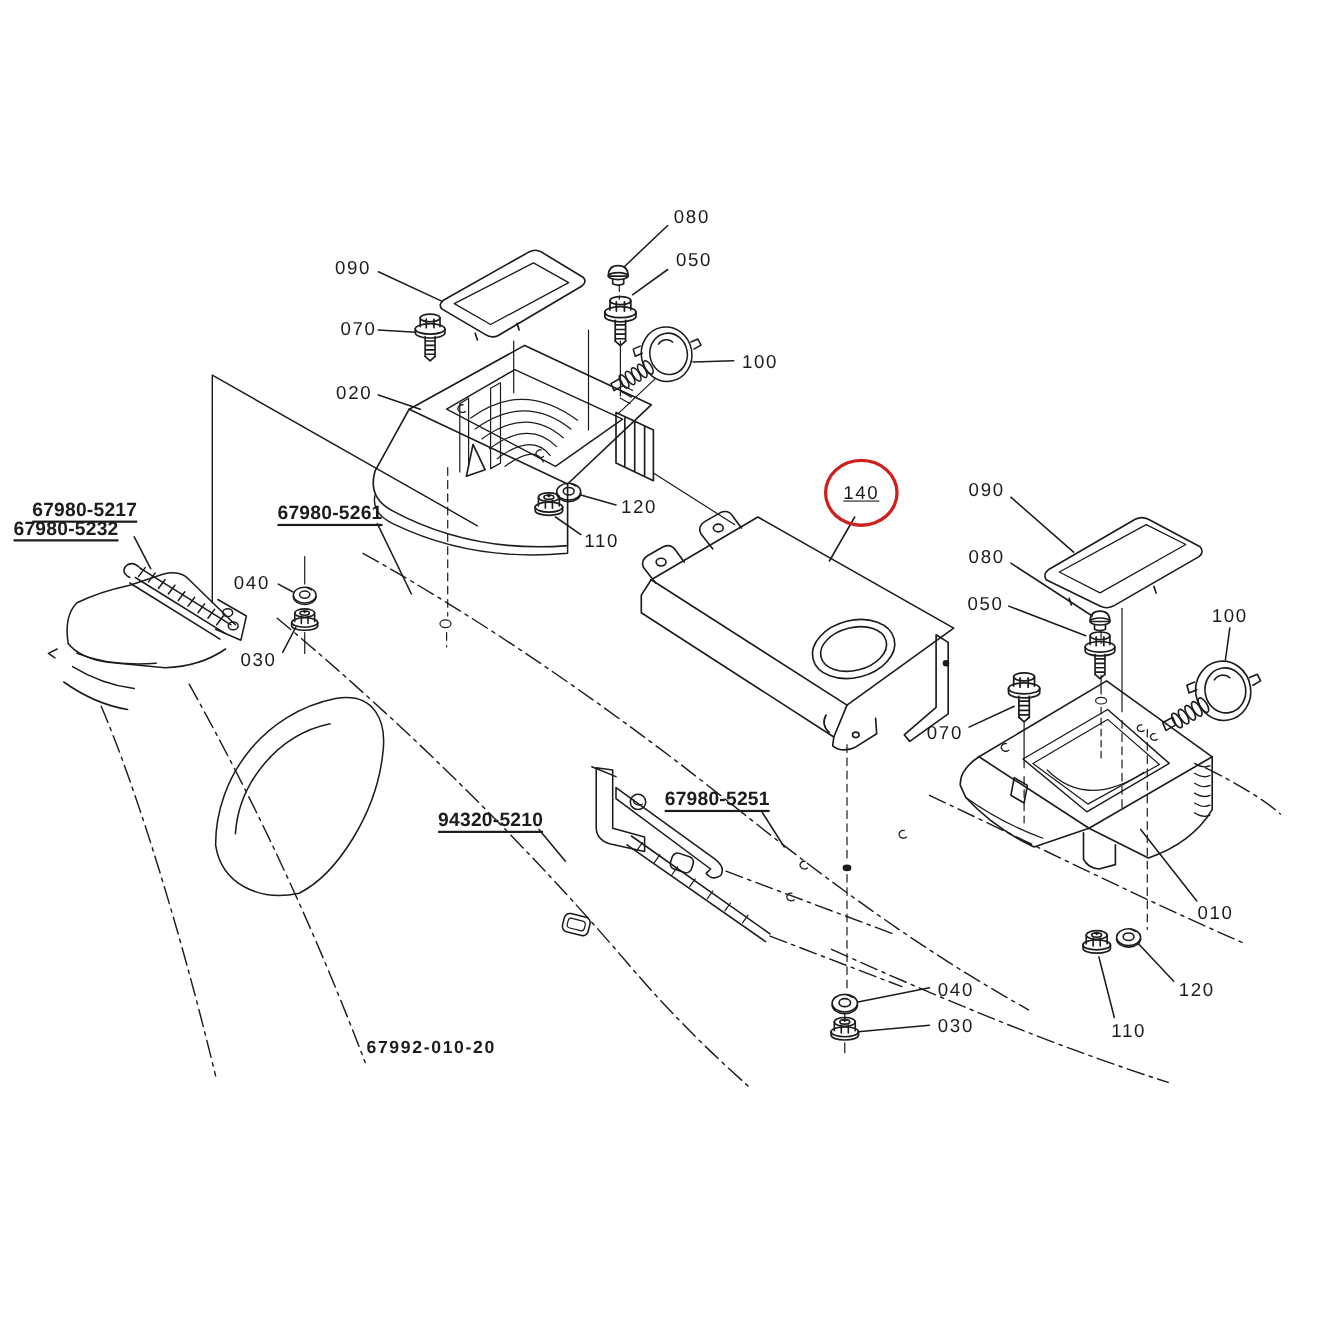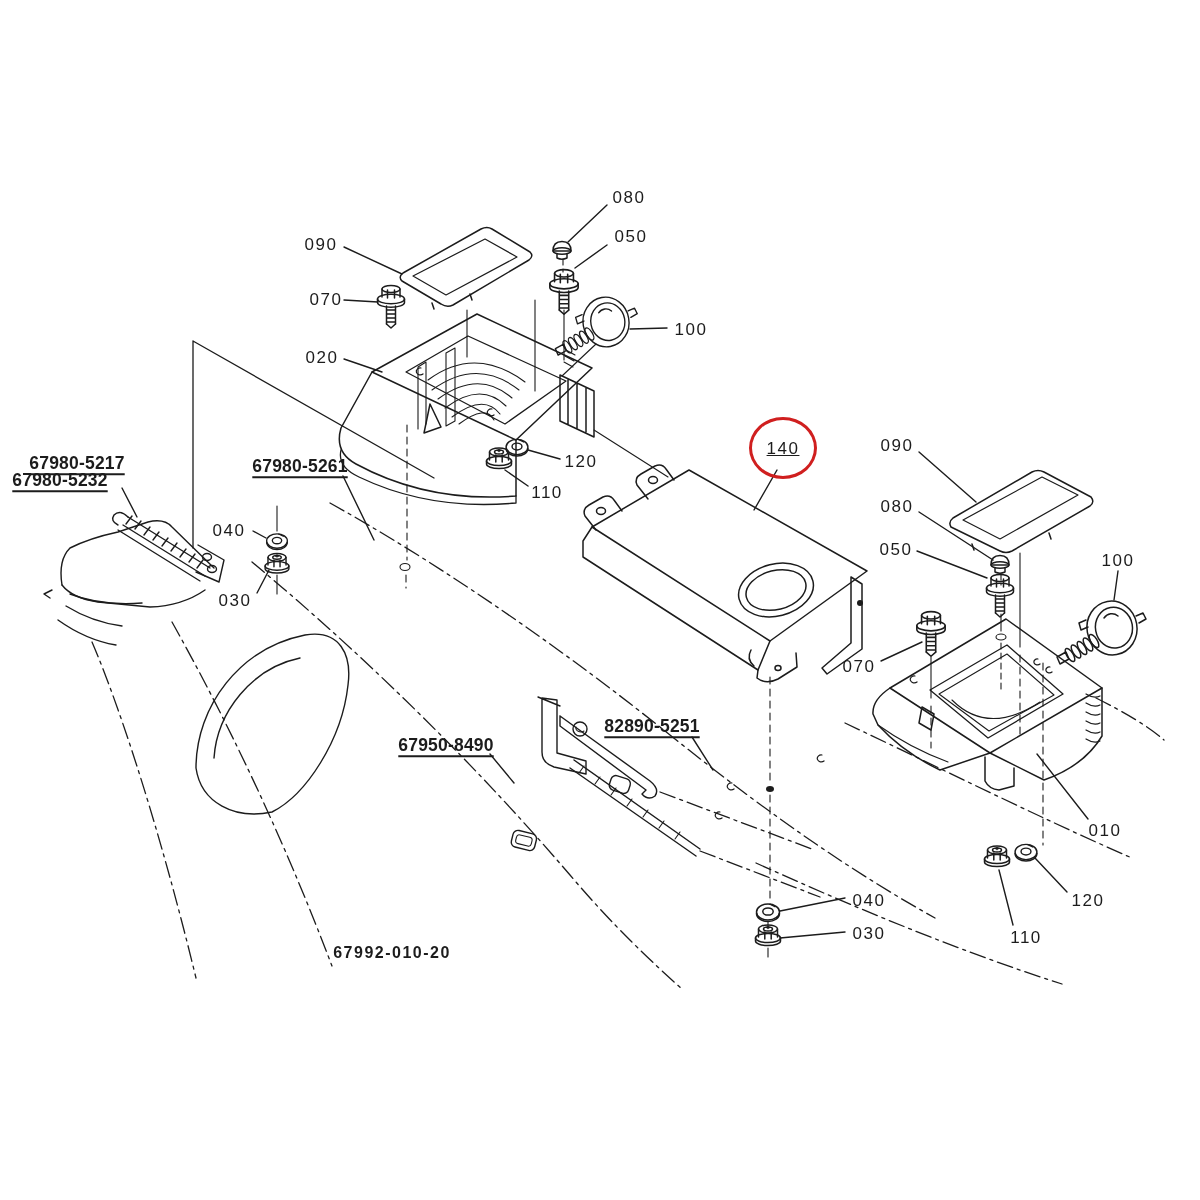--- a/index.html
+++ b/index.html
@@ -247,17 +247,17 @@
       <div class="lbl ref" style="left: 1105px; top: 830px;">010</div>
       <div class="lbl ref" style="left: 1088px; top: 900px;">120</div>
       <div class="lbl ref" style="left: 1026px; top: 937px;">110</div>
       <div class="lbl ref" style="left: 869px; top: 900px;">040</div>
       <div class="lbl ref" style="left: 869px; top: 933px;">030</div>
       <div class="lbl ref" style="left: 229px; top: 530px;">040</div>
       <div class="lbl ref" style="left: 235px; top: 600px;">030</div>
       <div class="lbl part u" style="left: 77px; top: 464px;">67980-5217</div>
       <div class="lbl part u" style="left: 60px; top: 481px;">67980-5232</div>
       <div class="lbl part u" style="left: 300px; top: 467px; text-align: center;">67980-5261</div>
-      <div class="lbl part u" style="left: 446px; top: 746px;">67950-8490</div>
-      <div class="lbl part u" style="left: 652px; top: 727px;">82890-5251</div>
+      <div class="lbl part u" style="left: 446px; top: 746px;">94320-5210</div>
+      <div class="lbl part u" style="left: 652px; top: 727px;">67980-5251</div>
       <div class="lbl fig" style="left: 392px; top: 953px;">67992-010-20</div>
     </div>
 </div>
 
 </body></html>

